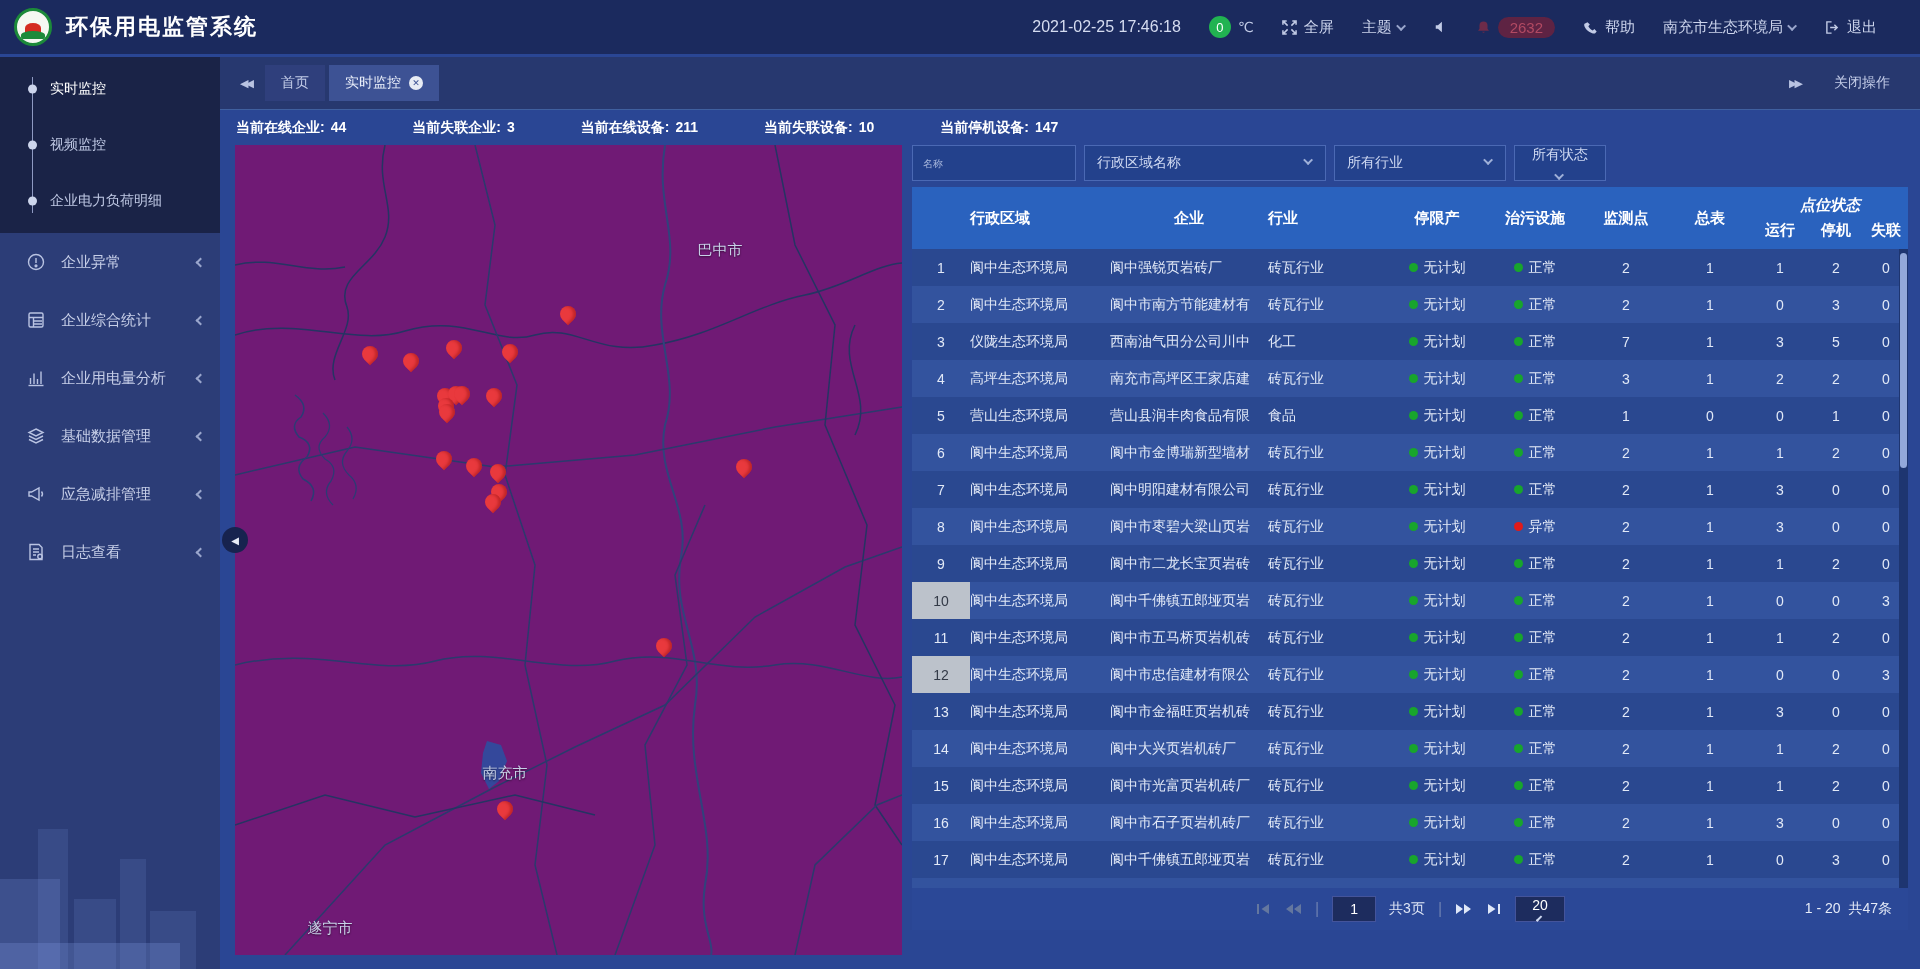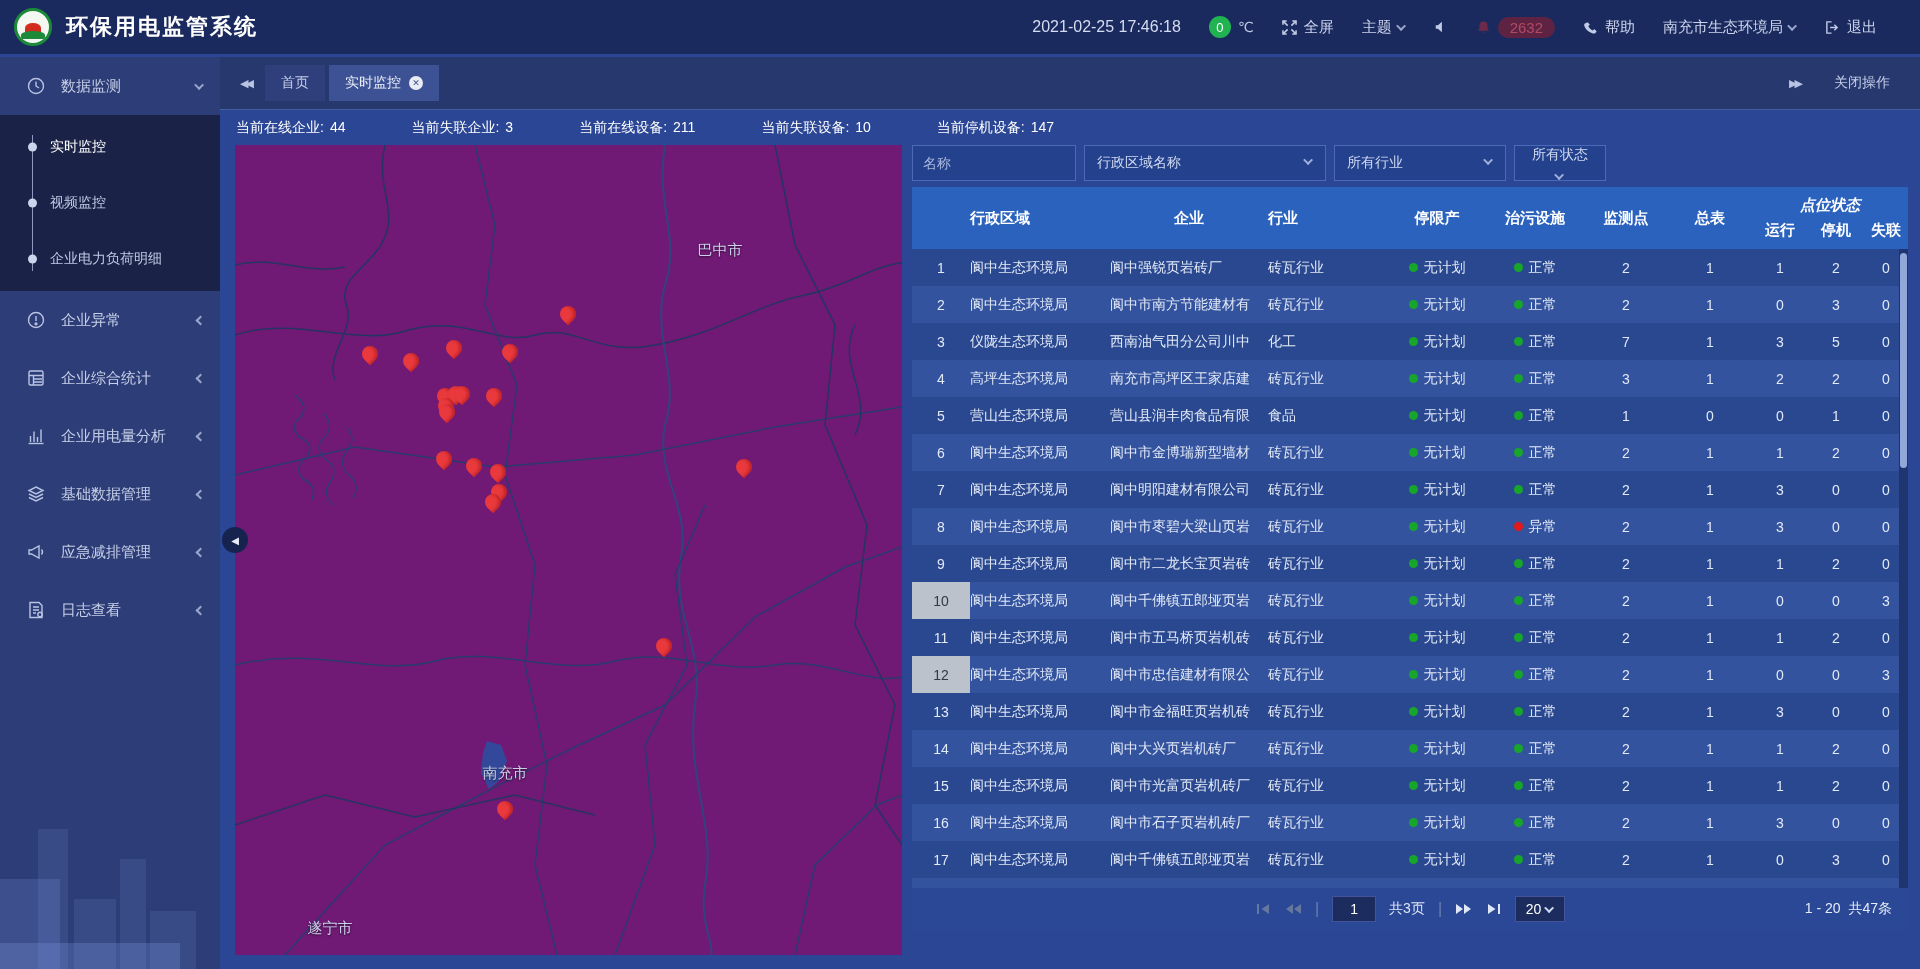--- a/index.html
+++ b/index.html
@@ -39,36 +39,36 @@
   
   .tabbar { position:absolute; left:220px; top:57px; right:0; height:52px; background:#27386f; display:flex; align-items:center; color:#aeb9dd; z-index:4; }
   .tab-scroll { font-size:11px; letter-spacing:-3px; padding:0 14px 0 20px; color:#b9c3e2; cursor:pointer; }
   .tab { height:36px; display:flex; align-items:center; padding:0 16px; font-size:14px; gap:8px; background:#2f3f7c; margin-right:4px; cursor:pointer; color:#c3cce8; }
   .tab.active { background:#3d5294; color:#e8edf9; }
   .tab-close { width:14px; height:14px; border-radius:50%; background:#e8ecf5; color:#3d5294; font-size:9px; display:flex; align-items:center; justify-content:center; line-height:1; }
   .tabbar-right { margin-left:auto; display:flex; align-items:center; gap:34px; padding-right:30px; font-size:14px; color:#c3cce8; }
 
   
   .statsbar { position:absolute; left:220px; top:109px; right:0; height:36px; background:#2a4694; border-top:1px solid #40609f; display:flex; align-items:center; gap:66px; padding-left:16px; color:#ffffff; font-size:14px; z-index:3; }
-  .stat { display:flex; gap:6px; }
+  .stat { display:flex; gap:6px;font-weight:bold; }
 
   
   .content { position:absolute; left:220px; top:145px; right:0; bottom:0; padding:0 12px 14px 15px; display:flex; gap:10px; }
 
   
   .map-panel { width:667px; height:100%; background:#701a75; position:relative; flex:none; }
   .map-panel svg.roads { position:absolute; inset:0; }
   .city-label { position:absolute; color:#c8d1e8; font-size:15px; transform:translate(-50%,-50%); text-shadow:0 1px 2px rgba(0,0,0,.6); white-space:nowrap; }
   .pin { position:absolute; width:16px; height:16px; border-radius:50% 50% 50% 0; transform:rotate(-45deg); box-shadow:inset -2px -2px 3px rgba(120,0,0,.35); }
   .map-toggle { position:absolute; left:-13px; top:382px; width:26px; height:26px; border-radius:50%; background:#17234f; color:#e8ecf8; display:flex; align-items:center; justify-content:center; font-size:10px; cursor:pointer; z-index:6; }
 
   
   .right-panel { flex:1; display:flex; flex-direction:column; min-width:0; }
   .filters { display:flex; gap:8px; height:36px; margin-bottom:6px; flex:none; }
-  .f-input { width:164px; background:#23418c; border:1px solid #4b69b4; color:#cfd9f2; padding:0 10px; font-size:14px; outline:none; }
+  .f-input { width:164px; background:#23418c; border:1px solid #4b69b4; color:#cfd9f2; padding:0 10px; font-size:10px; outline:none; }
   .f-input::placeholder { color:#a9b8dd; }
   .f-select { background:#23418c; border:1px solid #4b69b4; color:#cfd9f2; font-size:14px; display:flex; align-items:center; justify-content:space-between; padding:0 12px; cursor:pointer; }
   .f-select .chev { border-color:#9fb0d8; margin-top:-3px; }
   .w240 { width:242px; } .w172 { width:172px; } .w112 { width:92px;flex-direction:column; }
 
   :root { --cols: 58px 140px 158px 120px 98px 98px 84px 84px 56px 56px 44px; }
   .thead { height:62px; background:#2a62be; display:grid; grid-template-columns:var(--cols); color:#fff; font-size:15px; font-weight:bold; position:relative; flex:none; }
   .th { display:flex; align-items:center; justify-content:center; }
   .th.tl { justify-content:flex-start; }
   .th.sub { align-items:flex-end; padding-bottom:9px; }
@@ -86,21 +86,21 @@
   .dot { width:9px; height:9px; border-radius:50%; display:inline-block; flex:none; }
   .scroll-track { position:absolute; right:0; top:0; bottom:0; width:9px; background:#1e3570; }
   .scroll-thumb { position:absolute; right:1px; top:4px; width:7px; height:215px; background:#93a8da; border-radius:4px; }
 
   .pagination { height:42px; background:#2b4897; display:flex; align-items:center; justify-content:center; gap:13px; position:relative; color:#dfe6f5; font-size:14px; flex:none; }
   .pg-ico { display:flex; align-items:center; cursor:pointer; }
   .pg-ico.disabled { color:#64779f; cursor:default; }
   .pg-ico.enabled { color:#dfe7f8; }
   .pg-divider { color:#6c7fb0; font-size:16px; }
   .page-input { width:44px; height:26px; background:#1d2c5e; border:1px solid #44549b; color:#fff; text-align:center; font-size:14px; }
-  .size-select { min-width:50px; height:26px; background:#1d2c5e; border:1px solid #44549b; color:#fff; display:flex; align-items:center; justify-content:center; gap:6px; padding:0 6px; cursor:pointer; font-size:14px; }
+  .size-select { min-width:50px; height:26px; background:#1d2c5e; border:1px solid #44549b; color:#fff; display:flex; align-items:center; justify-content:center; gap:6px; padding:0 6px; cursor:pointer; font-size:14px;flex-direction:column; }
   .range-text { position:absolute; right:16px; color:#e6ecf8; }
 </style>
 </head>
 <body>
 
 <div class="header">
   <div class="logo"></div>
   <div class="app-title">环保用电监管系统</div>
   <div class="header-right">
     <span class="datetime">2021-02-25  17:46:18</span>
@@ -153,28 +153,20 @@
             <path d="M7 2H2v12h5M10 5l3 3-3 3M5.5 8H13"></path>
           </svg>
       </span>
       <span>退出</span>
     </span>
   </div>
 </div>
 
 <div class="sidebar">
   <div id="sidebar-menu">
-      <div class="menu-item">
-        <span class="micon"><svg width="20" height="20" viewBox="0 0 20 20" fill="none" stroke="#b9c3e2" stroke-width="1.4">
-            <circle cx="10" cy="10" r="7.5"></circle>
-            <path d="M10 5.5V10l3 2"></path>
-          </svg></span>
-        <span class="mlabel">数据监测</span>
-        <span class="chev down"></span>
-      </div>
       <div class="submenu">
         <div class="submenu-item active">
           <span>实时监控</span>
         </div>
         <div class="submenu-item">
           <span>视频监控</span>
         </div>
         <div class="submenu-item">
           <span>企业电力负荷明细</span>
         </div>

